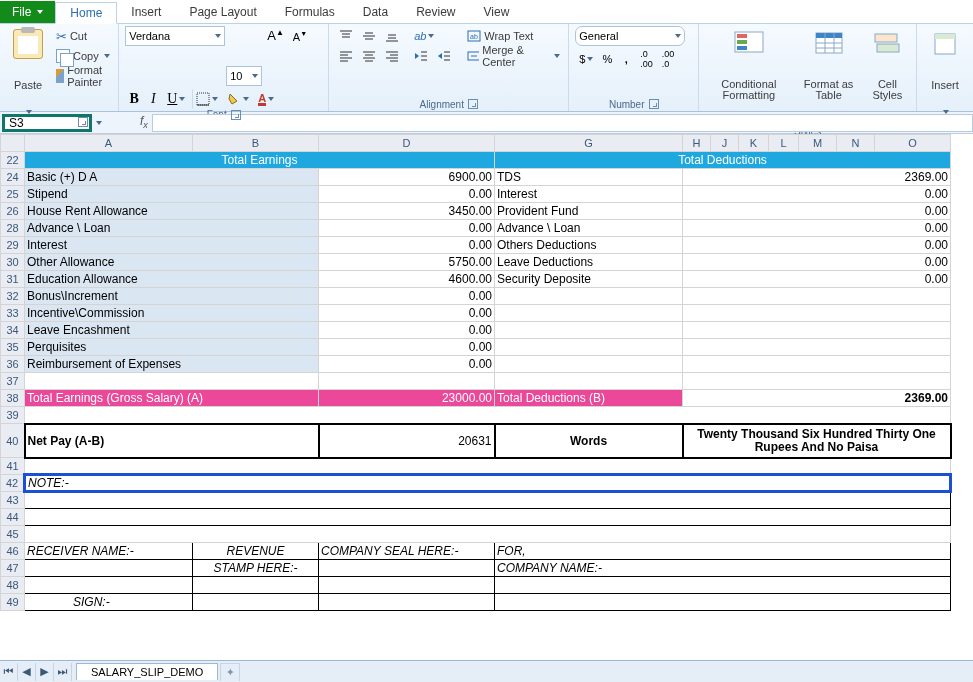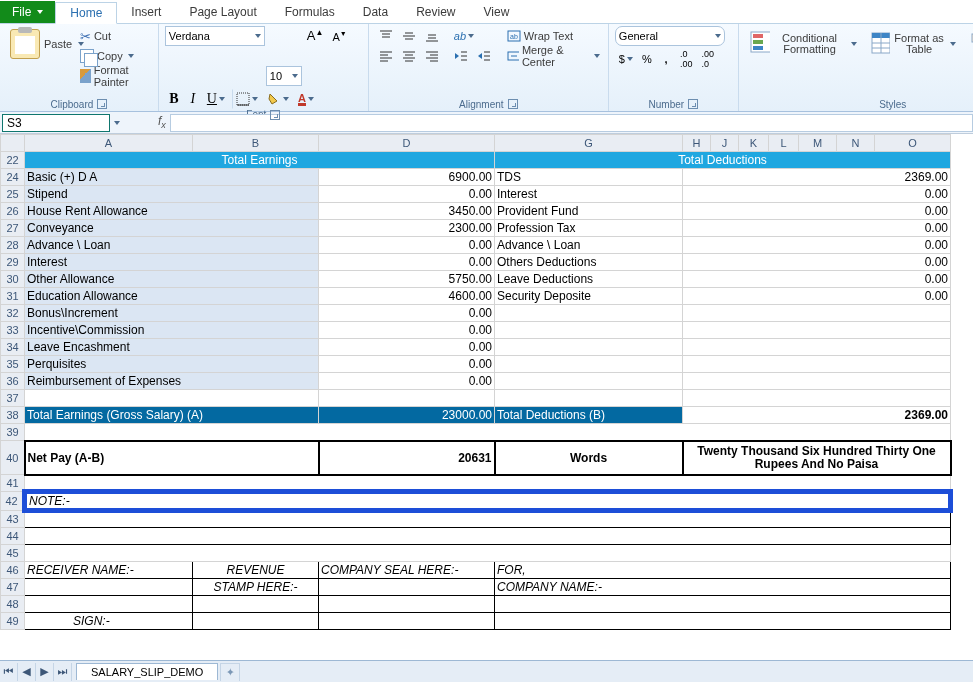--- a/index.html
+++ b/index.html
@@ -12,21 +12,21 @@
 .rtab.active { background:#fff; border:1px solid #bcd3e6; border-bottom:1px solid #fff; color:#2a6fb0; position:relative; top:1px; }
 
 
 .ribbon { display:flex; height:88px; background:linear-gradient(#f5faff,#e5f0fa); border-bottom:1px solid #a7c1de; font-size:11px; }
 .group { border-right:1px solid #c9dbed; padding:2px 6px 0 6px; display:flex; flex-direction:column; justify-content:space-between; }
 .group-body { flex:1; display:flex; align-items:flex-start; gap:4px; }
 .group-label { text-align:center; color:#4b6b8d; font-size:10px; height:14px; display:flex; align-items:center; justify-content:center; gap:4px; }
 .dlaunch { width:10px;height:10px;border:1px solid #6d8eb0;display:inline-block;position:relative; }
 .dlaunch::after{content:'';position:absolute;right:1px;bottom:1px;width:3px;height:3px;border-right:1px solid #6d8eb0;border-bottom:1px solid #6d8eb0;}
 
-.big-btn { display:flex; flex-direction:row; align-items:center; gap:4px; padding:2px 4px; color:#3b3b3b; min-width:44px; }
+.big-btn { display:flex; flex-direction:column; align-items:center; gap:19px; padding:2px 4px; color:#3b3b3b; min-width:44px; }
 .big-btn .icon { width:32px; height:32px; display:flex; align-items:center; justify-content:center; }
 .small-row { display:flex; align-items:center; gap:3px; height:20px; padding:0 2px; color:#3b3b3b; }
 .stk { display:flex; flex-direction:column; gap:0px; }
 .dd-caret { width:0;height:0;border-left:3px solid transparent;border-right:3px solid transparent;border-top:4px solid #4b6b8d;display:inline-block;margin-left:2px;}
 .sel { border:1px solid #abc4dd; background:#fff; font-size:11px; height:20px; padding:0 3px; display:flex;align-items:center;justify-content:space-between; }
 .btnbox { border:1px solid transparent; padding:1px 3px; display:flex;align-items:center;justify-content:center;min-width:18px;height:20px;}
 .btnrow { display:flex; gap:1px; }
 
 
 .i-scissors{color:#3b6db1;font-size:13px;}
@@ -36,40 +36,40 @@
 .i-clipboard{width:30px;height:30px;border:1px solid #c2a04f;background:#f9e9b4;border-radius:3px;position:relative;}
 .i-clipboard::before{content:'';position:absolute;left:50%;top:-3px;transform:translateX(-50%);width:14px;height:6px;background:#b9b9b9;border-radius:2px;}
 .i-clipboard::after{content:'';position:absolute;left:4px;top:6px;right:4px;bottom:4px;background:#fff;}
 
 .bold{font-weight:bold;font-family:"Times New Roman",serif;font-size:14px;}
 .italic{font-style:italic;font-family:"Times New Roman",serif;font-size:14px;}
 .uline{text-decoration:underline;font-family:"Times New Roman",serif;font-size:14px;}
 
 
 .fbar { display:flex; align-items:center; height:22px; border-bottom:1px solid #bfcddc; background:#eef4fb; font-size:12px; }
-.namebox { width:108px; border:1px solid #0f766e; background:#fff; margin:0 2px; padding:1px 4px; height:18px; display:flex;align-items:center;}
+.namebox { width:90px; border:3px solid #0f766e; background:#fff; margin:0 2px; padding:1px 4px; height:18px; display:flex;align-items:center;}
 .fx-area{flex:1;border:1px solid #b7cce1;background:#fff;margin-left:4px;height:18px;}
 .fx-lbl{font-style:italic;color:#555;margin-left:8px;}
 
 
 .grid-wrap{position:relative;height:calc(682px - 24px - 88px - 22px - 22px);overflow:hidden;background:#fff;}
 table.grid{border-collapse:collapse;table-layout:fixed;font-size:12px;color:#000;}
 table.grid th,table.grid td{border:1px solid #d4d4d4;height:17px;padding:0 2px;overflow:hidden;white-space:nowrap;font-weight:normal;}
 table.grid th{background:#e9edf3;color:#3d5778;text-align:center;font-size:11px;}
 th.rowhdr{width:16px;background:#e9edf3;text-align:center;font-size:11px;}
 
 
 .cA{width:168px;} .cB{width:126px;} .cD{width:176px;} .cG{width:188px;}
 .cH{width:28px;} .cJ{width:28px;} .cK{width:30px;} .cL{width:30px;}
 .cM{width:38px;} .cN{width:38px;} .cO{width:76px;}
 
 .hdr-blue{background:#1fa7e0;color:#fff;font-weight:bold;text-align:center;}
 .lbl-cell{background:#dbe6f3;}
 .ra{text-align:right;margin-left:32px;}
-.tot-blue{background:#0369a1;color:#fff;font-weight:bold;}
+.tot-blue{background:#ec4899;color:#fff;font-weight:bold;}
 .thick td{border:2px solid #000 !important;height:34px;}
 .thick th.rowhdr{height:34px;}
 .ital td{font-style:italic;font-weight:bold;}
 .ital th.rowhdr{}
 
 
 .sheetbar{position:absolute;left:0;right:0;bottom:0;height:22px;background:#e5edf6;border-top:1px solid #9db8d4;display:flex;align-items:center;font-size:11px;color:#3d5778;}
 .navbtn{width:18px;height:18px;display:flex;align-items:center;justify-content:center;border-right:1px solid #c5d5e6;}
 .sheettab{background:#fff;border:1px solid #9db8d4;border-bottom:none;padding:2px 14px;margin-left:4px;color:#000;}
 .endtab{width:20px;height:18px;border:1px solid #c5d5e6;border-bottom:none;margin-left:2px;display:flex;align-items:center;justify-content:center;color:#7c98b6;}
@@ -441,27 +441,20 @@
           <td colspan="7" class="ra">0.00</td>
         </tr>
 <tr>
           <th class="rowhdr">26</th>
           <td colspan="2" class="lbl-cell">House Rent Allowance</td>
           <td class="ra">3450.00</td>
           <td>Provident Fund</td>
           <td colspan="7" class="ra">0.00</td>
         </tr>
 <tr>
-          <th class="rowhdr">27</th>
-          <td colspan="2" class="lbl-cell">Conveyance</td>
-          <td class="ra">2300.00</td>
-          <td>Profession Tax</td>
-          <td colspan="7" class="ra">0.00</td>
-        </tr>
-<tr>
           <th class="rowhdr">28</th>
           <td colspan="2" class="lbl-cell">Advance \ Loan</td>
           <td class="ra">0.00</td>
           <td>Advance \ Loan</td>
           <td colspan="7" class="ra">0.00</td>
         </tr>
 <tr>
           <th class="rowhdr">29</th>
           <td colspan="2" class="lbl-cell">Interest</td>
           <td class="ra">0.00</td>
@@ -535,33 +528,33 @@
 </tr>
 
 <tr>
           <th class="rowhdr">39</th>
           <td colspan="11"></td>
         </tr>
 
 <tr class="thick">
           <th class="rowhdr">40</th>
   <td colspan="2" style="font-weight:bold;">Net Pay (A-B)</td>
-  <td class="ra" style="font-weight:bold;">20631</td>
+  <td class="ra" style="font-weight:normal;">20631</td>
   <td style="font-weight:bold;text-align:center;">Words</td>
   <td colspan="7" style="font-weight:bold;text-align:center;white-space:normal;line-height:13px;">Twenty Thousand Six Hundred Thirty One Rupees And No Paisa</td>
 </tr>
 
 <tr>
           <th class="rowhdr">41</th>
           <td colspan="11"></td>
         </tr>
 
 <tr class="ital">
           <th class="rowhdr">42</th>
-          <td colspan="11" style="border:5px solid #1d4ed8;">NOTE:-</td>
+          <td colspan="11" style="border:3px solid #1d4ed8;">NOTE:-</td>
         </tr>
 
 <tr>
           <th class="rowhdr">43</th>
           <td colspan="11" style="border:1px solid #000;"></td>
         </tr>
 
 <tr>
           <th class="rowhdr">44</th>
           <td colspan="11" style="border:1px solid #000;"></td>

